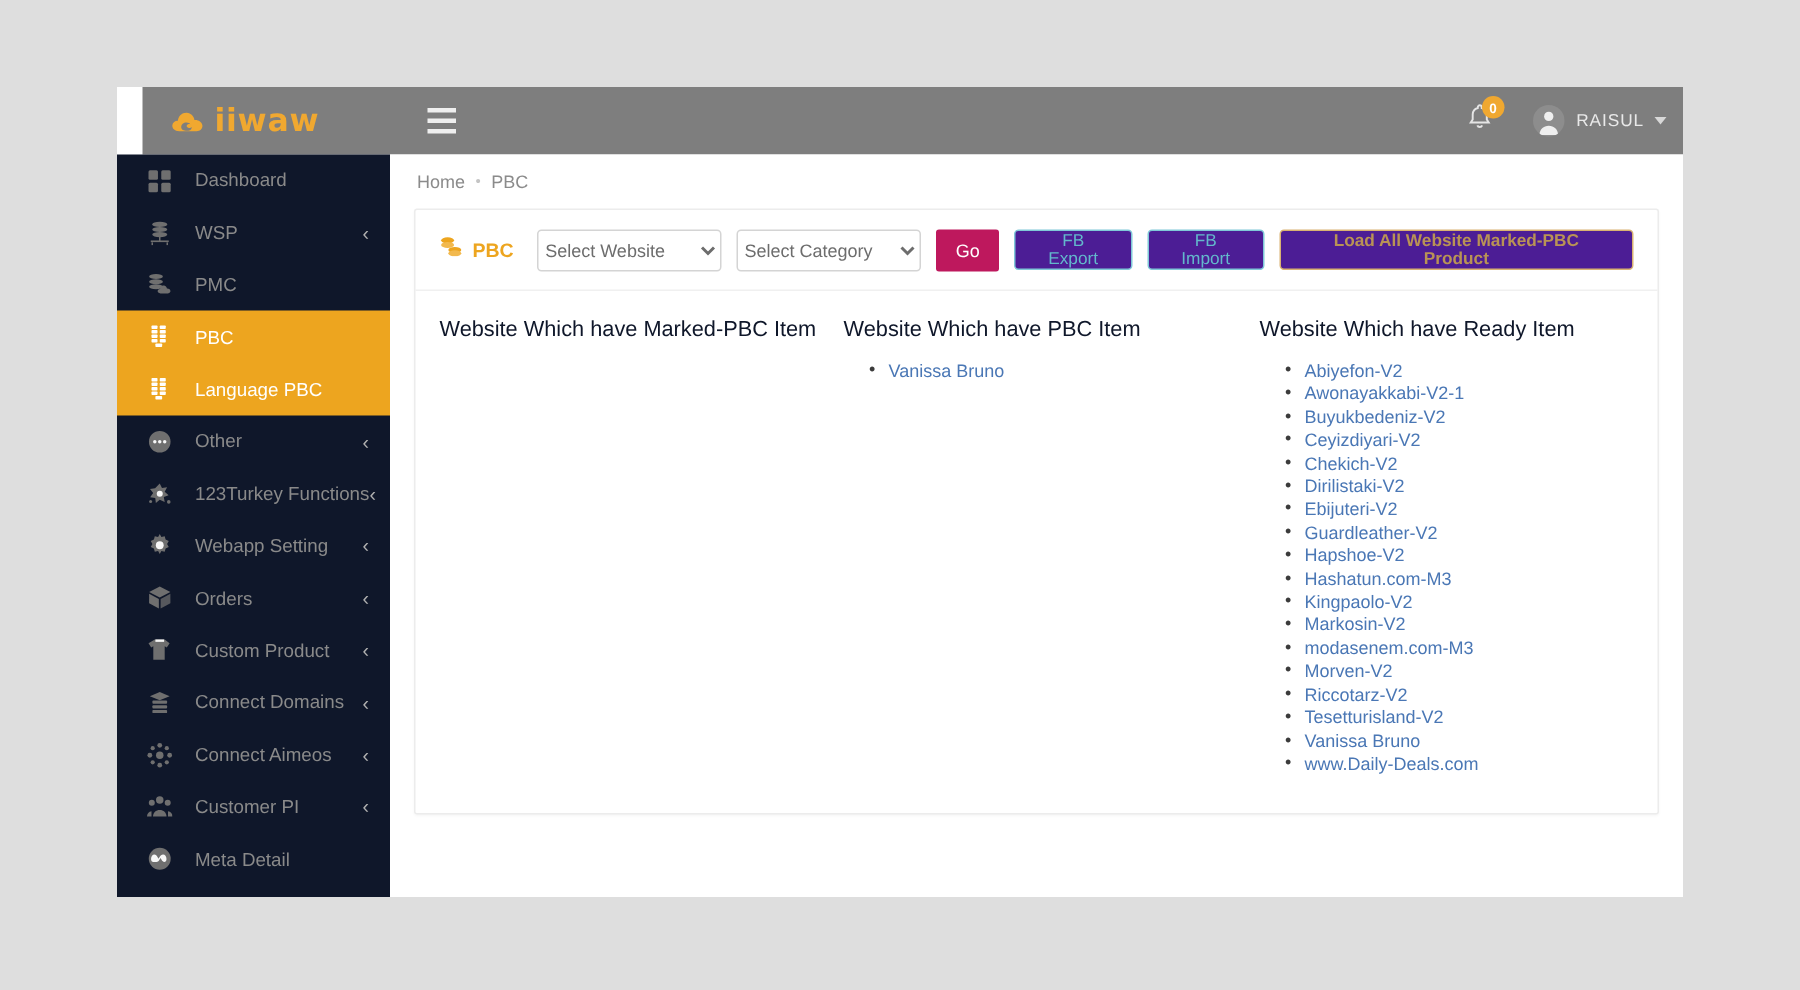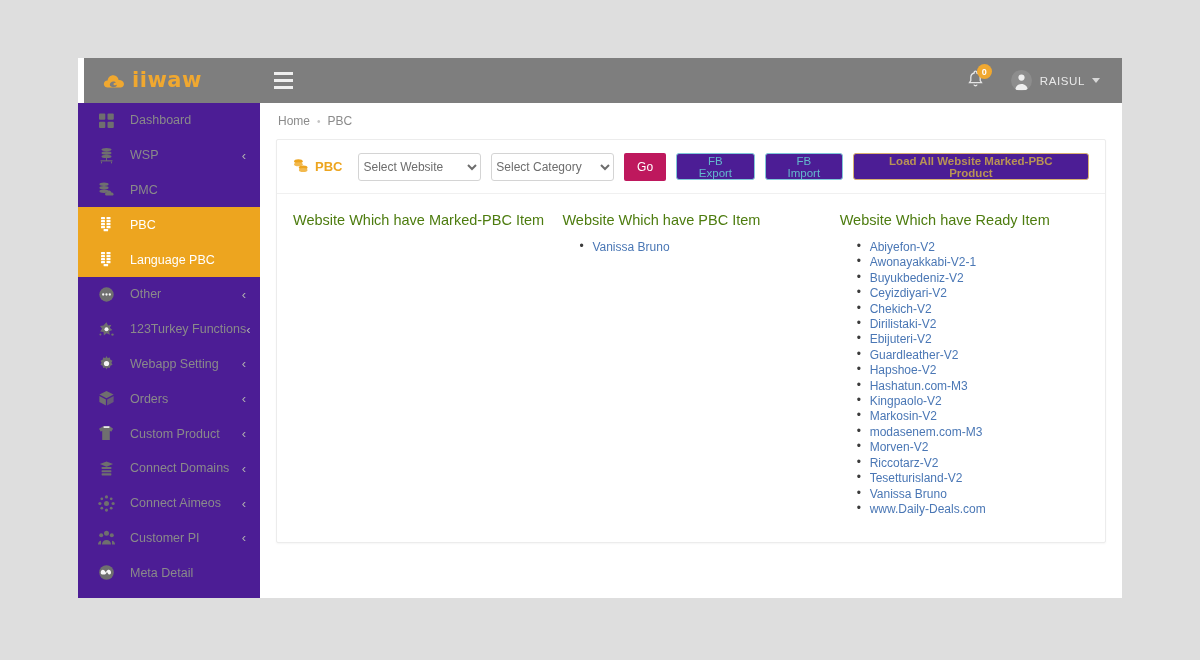--- a/index.html
+++ b/index.html
@@ -14,21 +14,21 @@
   .app-window {
     position: absolute;
     left: 78px; top: 58px;
     width: 1044px; height: 540px;
     background: #ffffff;
     overflow: hidden;
   }
 
   
   .topbar {
-    position: absolute; left: 6px; top: 0;
+    position: absolute; left: 17px; top: 0;
     width: 1044px; height: 45px;
     background: #7e7e7e;
     display: flex; align-items: center;
   }
   .logo-area {
     width: 182px; height: 45px;
     display: flex; align-items: center; padding-left: 19px;
   }
   .logo-cloud { width: 22px; height: 16px; position: relative; margin-right: 7px; }
   .logo-cloud svg { display: block; }
@@ -61,21 +61,21 @@
   .caret-down {
     margin-left: 7px; width: 0; height: 0;
     border-left: 4px solid transparent; border-right: 4px solid transparent;
     border-top: 5px solid #d8d8d8;
   }
 
   
   .sidebar {
     position: absolute; left: 0; top: 45px;
     width: 182px; height: 495px;
-    background: #4c1d95;
+    background: #0f172a;
   }
   .nav-item {
     height: 34.8px; display: flex; align-items: center;
     padding: 0 14px 0 18px; color: #8a8a8a; font-size: 12.5px;
     cursor: pointer; position: relative;
   }
   .nav-item .ic {
     width: 20px; height: 20px; margin-right: 14px;
     display: flex; align-items: center; justify-content: center;
     color: #6f6f6f; flex: 0 0 20px;
@@ -133,21 +133,21 @@
   }
   .btn-teal { border: 1px solid #7fc8d8; color: #63b8cc; }
   .btn-tan  { border: 1px solid #d9b272; color: #b99355; font-weight: bold; }
 
   .card-body { display: flex; padding: 18px 0 0 0; }
   .col { padding: 0 8px; }
   .col1 { width: 282px; padding-left: 16px; }
   .col2 { width: 282px; }
   .col3 { width: 278px; }
   .col-title {
-    font-size: 14.5px; color: #4d7c0f; margin-bottom: 12px;
+    font-size: 14.5px; color: #0f172a; margin-bottom: 12px;
     white-space: nowrap; font-weight: normal;
   }
   ul.link-list { list-style: none; padding-left: 30px; margin: 0; }
   ul.link-list li {
     position: relative; font-size: 12px; line-height: 15.4px;
     color: #4a77b5; margin-bottom: 0; cursor: pointer;
   }
   ul.link-list li::before {
     content: "\2022"; position: absolute; left: -13px; top: -1px;
     color: #3b3b3b; font-size: 12px;

